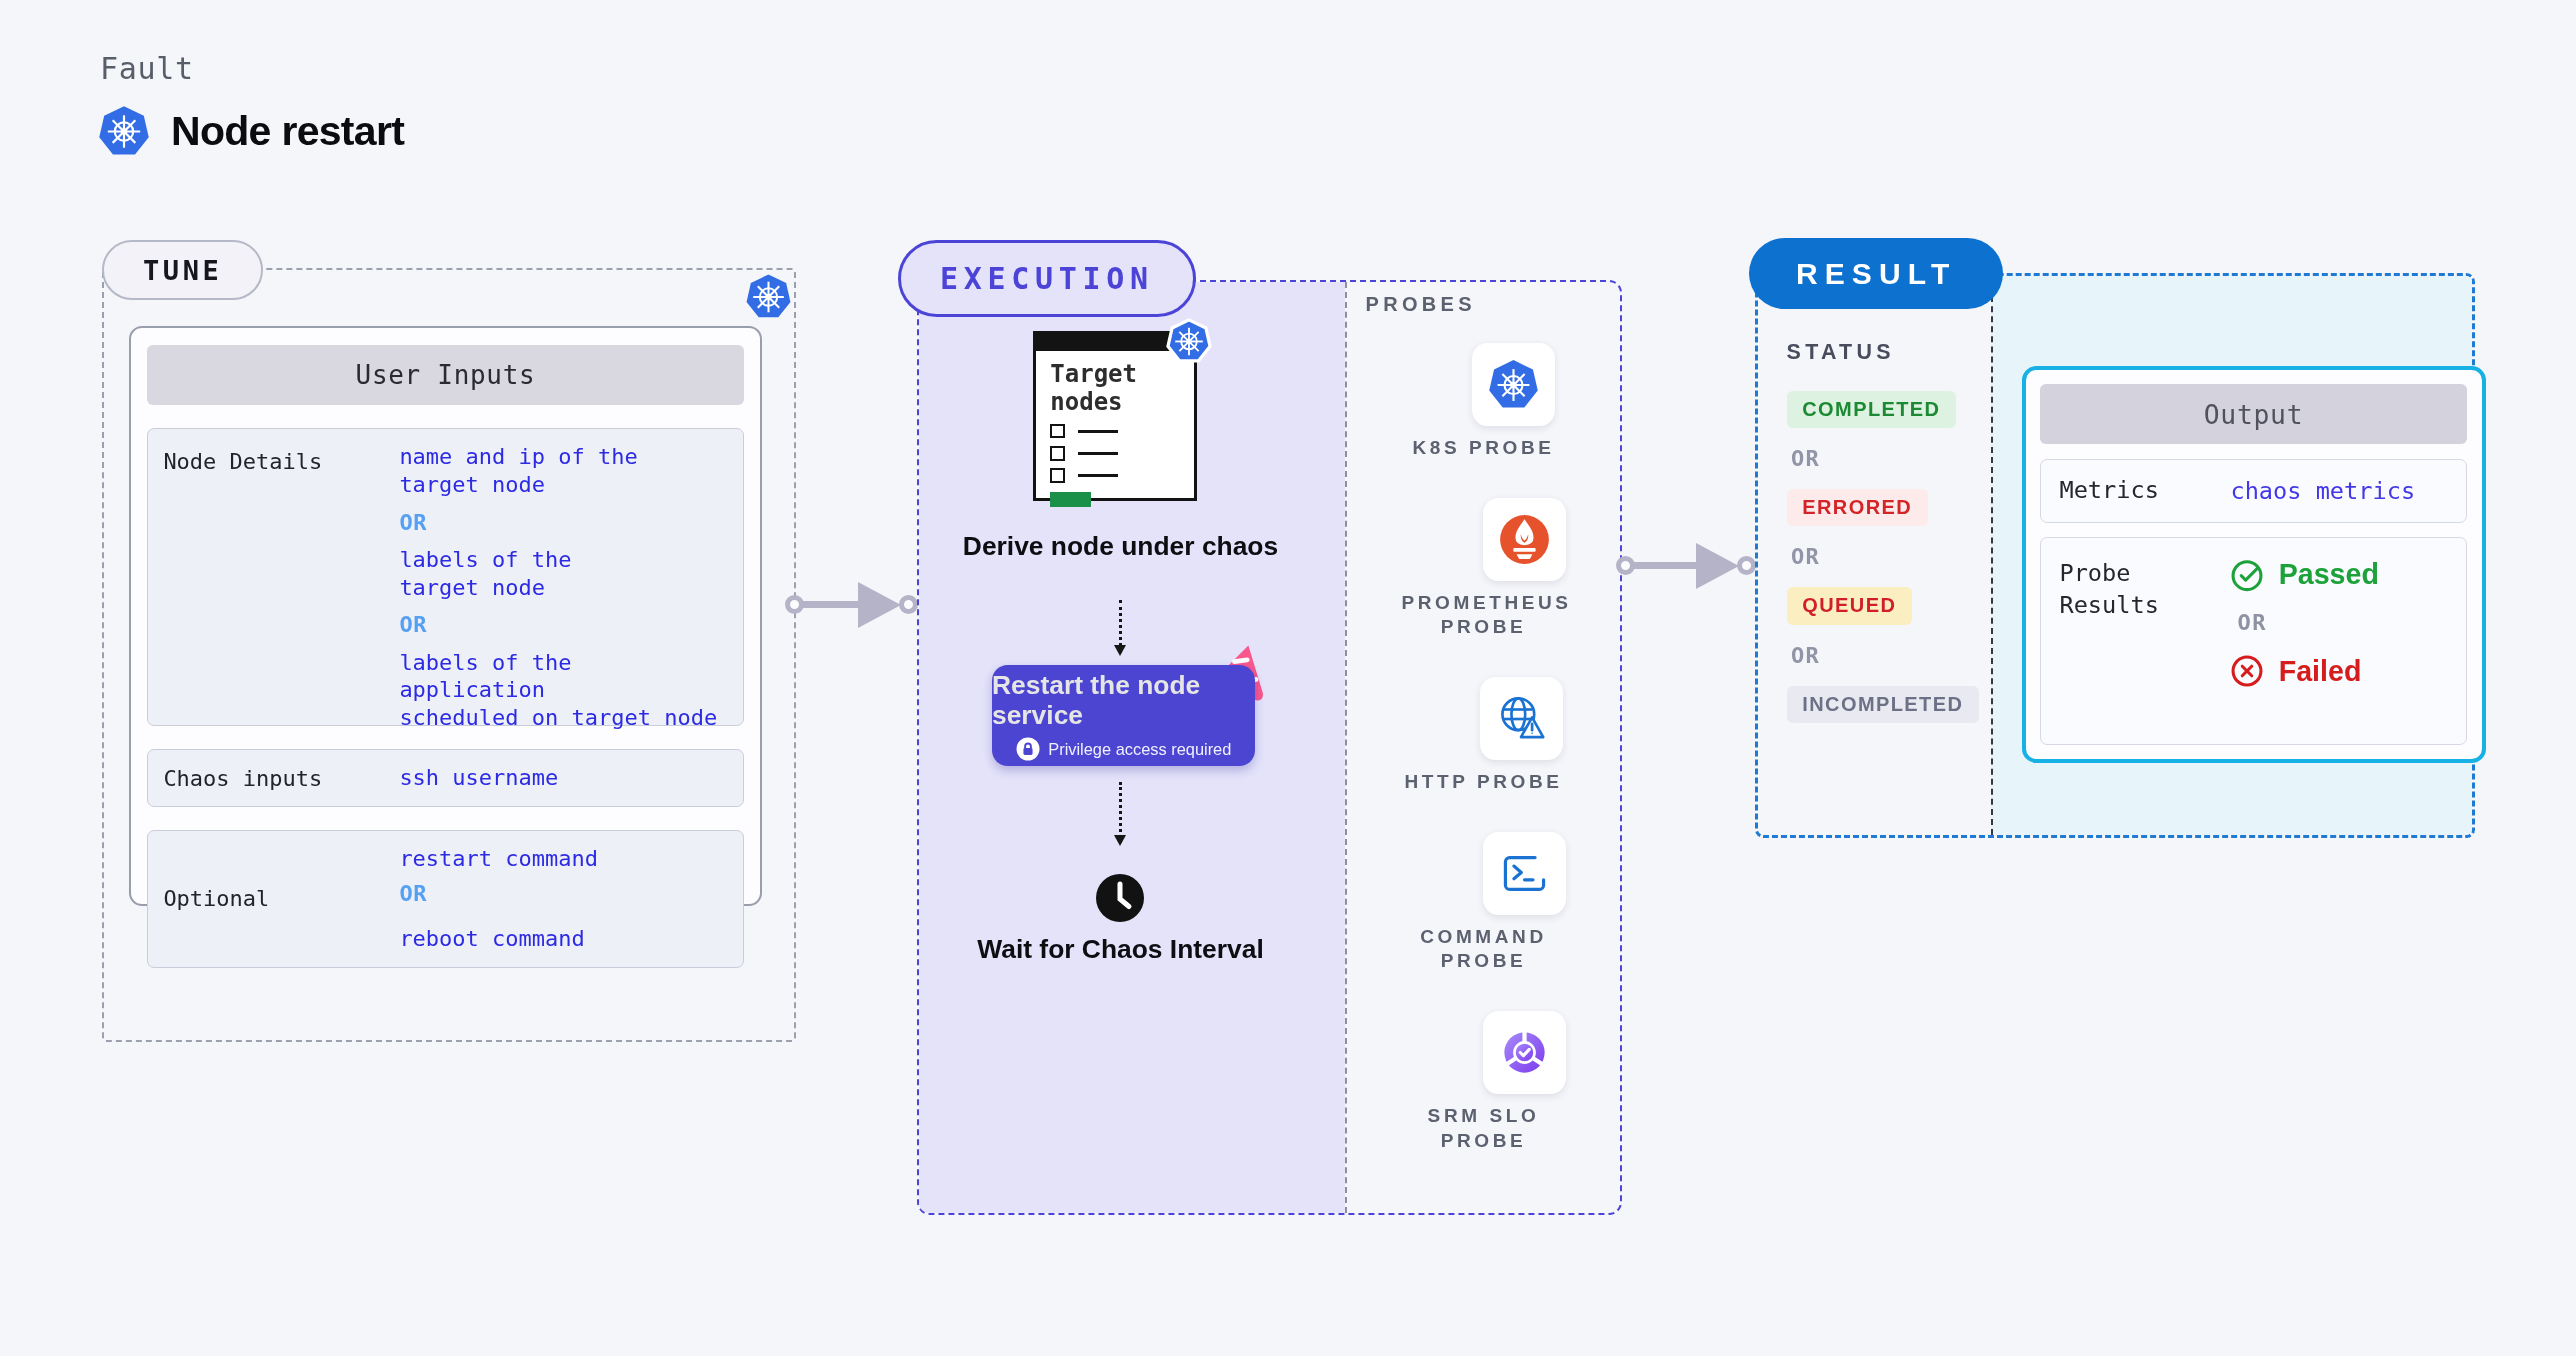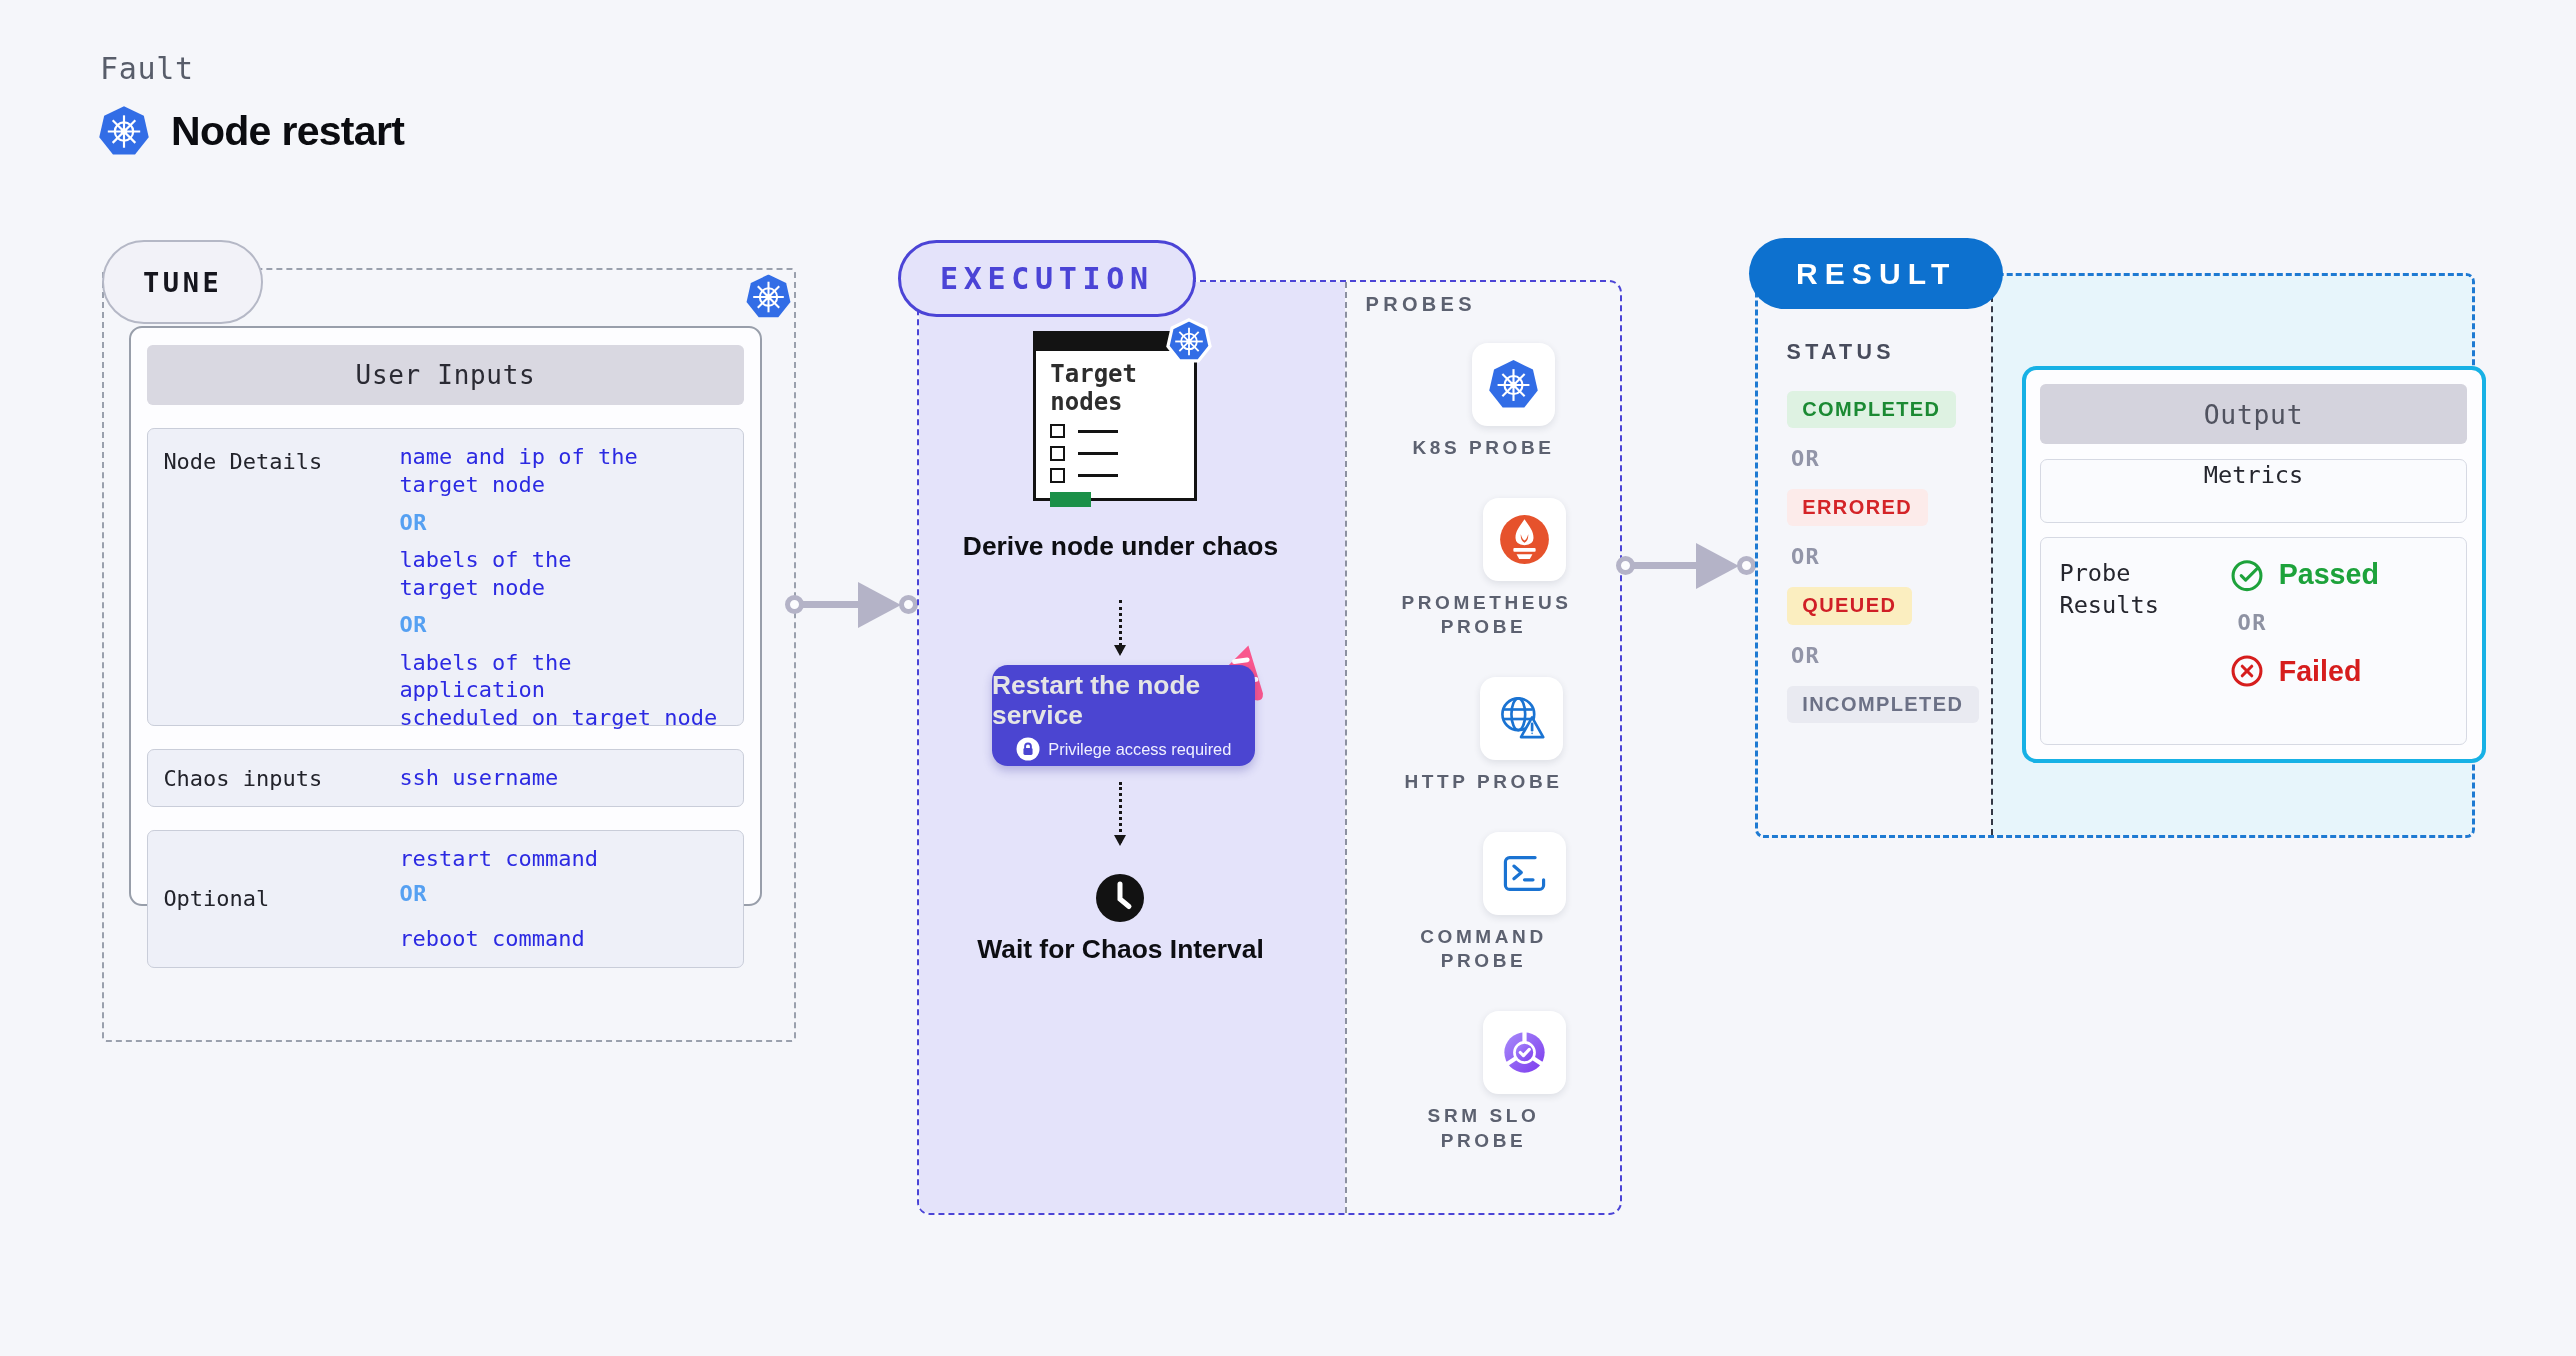--- a/index.html
+++ b/index.html
@@ -8,21 +8,21 @@
   .sans{font-family:"Liberation Sans","DejaVu Sans",sans-serif;}
 
   
   .kicker{position:absolute;left:100px;top:51px;font-size:30px;font-weight:500;color:#585d6a;letter-spacing:0.7px;}
   .title-row{position:absolute;left:97px;top:104px;display:flex;align-items:center;gap:20px;}
   .title-row svg{width:54px;height:54px;}
   .page-title{font-family:"Liberation Sans","DejaVu Sans",sans-serif;font-size:41px;font-weight:bold;color:#0b0c10;letter-spacing:-0.7px;}
 
   
   .pill{position:absolute;display:flex;align-items:center;justify-content:center;z-index:5;border-radius:43px;}
-  .tune-pill{left:102px;top:240px;height:56px;padding:12px 39px;background:#f2f2f8;border:2.1px solid #b5b8c6;
+  .tune-pill{left:102px;top:240px;height:56px;padding:0 39px;background:#f2f2f8;border:2.1px solid #b5b8c6;
              font-size:27px;font-weight:bold;letter-spacing:3.6px;color:#16161e;}
   .exec-pill{left:898px;top:240px;height:71px;padding:0 39px;background:#e4e3fa;border:3.6px solid #4b44d6;
              font-size:30px;font-weight:bold;letter-spacing:5.7px;color:#4b44d6;}
   .result-pill{left:1749px;top:238px;height:69px;padding:1px 47px;background:#0d71cf;border:none;
              font-family:"Liberation Sans","DejaVu Sans",sans-serif;font-size:30px;font-weight:bold;letter-spacing:7.1px;color:#ffffff;}
 
   
   .tune-box{position:absolute;left:102px;top:268px;width:690px;height:770px;border:2.1px dashed #9aa0ad;border-radius:4.3px;}
   .tune-k8s{position:absolute;left:743px;top:271px;width:51px;height:51px;z-index:6;}
   .user-card{position:absolute;left:129px;top:326px;width:633px;height:580px;background:#fdfdff;border:2.1px solid #989eaa;
@@ -112,21 +112,21 @@
   .badge-queued{color:#d01f26;background:#fbeec0;}
   .badge-incompleted{color:#6c7186;background:#e9eaf1;}
   .or-sep{font-size:22px;font-weight:600;color:#9295a8;letter-spacing:1.4px;margin-left:4.3px;}
 
   .output-col{flex:1;background:#e7f5fb;border-left:2.1px dashed #333845;position:relative;border-radius:0 5.7px 5.7px 0;}
   .output-card{position:absolute;left:28.6px;top:90px;width:464px;height:397px;background:#fdfdff;border:4.3px solid #17b1e5;
                border-radius:14.3px;box-sizing:border-box;padding:14.3px;display:flex;flex-direction:column;gap:14.3px;}
   .oc-header{flex:none;height:60px;background:#d4d3dd;border-radius:5.7px;display:flex;align-items:center;justify-content:center;
              font-size:26.4px;font-weight:500;color:#50525f;letter-spacing:0.7px;}
   .oc-row{background:#fafbfe;border:1.4px solid #d6d9e3;border-radius:7.1px;box-sizing:border-box;display:flex;padding:0 18.6px;}
-  .oc-metrics{height:64px;align-items:center;flex-direction:column;}
+  .oc-metrics{height:64px;align-items:center;}
   .oc-probe{flex:1;padding-top:20px;}
   .oc-label{flex:0 0 171px;font-size:23.6px;color:#25262e;line-height:1.35;}
   .oc-value{font-size:23.6px;color:#4337e8;}
   .pr-vals{display:flex;flex-direction:column;gap:18.6px;}
   .pr-line{display:flex;align-items:center;gap:14.3px;}
   .pr-line svg{width:34px;height:34px;overflow:visible;}
   .pr-passed{font-family:"Liberation Sans","DejaVu Sans",sans-serif;font-size:28.6px;font-weight:bold;color:#1da23b;}
   .pr-failed{font-family:"Liberation Sans","DejaVu Sans",sans-serif;font-size:28.6px;font-weight:bold;color:#d61d1d;}
   .pr-or{font-size:22px;font-weight:600;color:#8e92a3;letter-spacing:1.4px;margin-left:7.1px;}
 </style>

